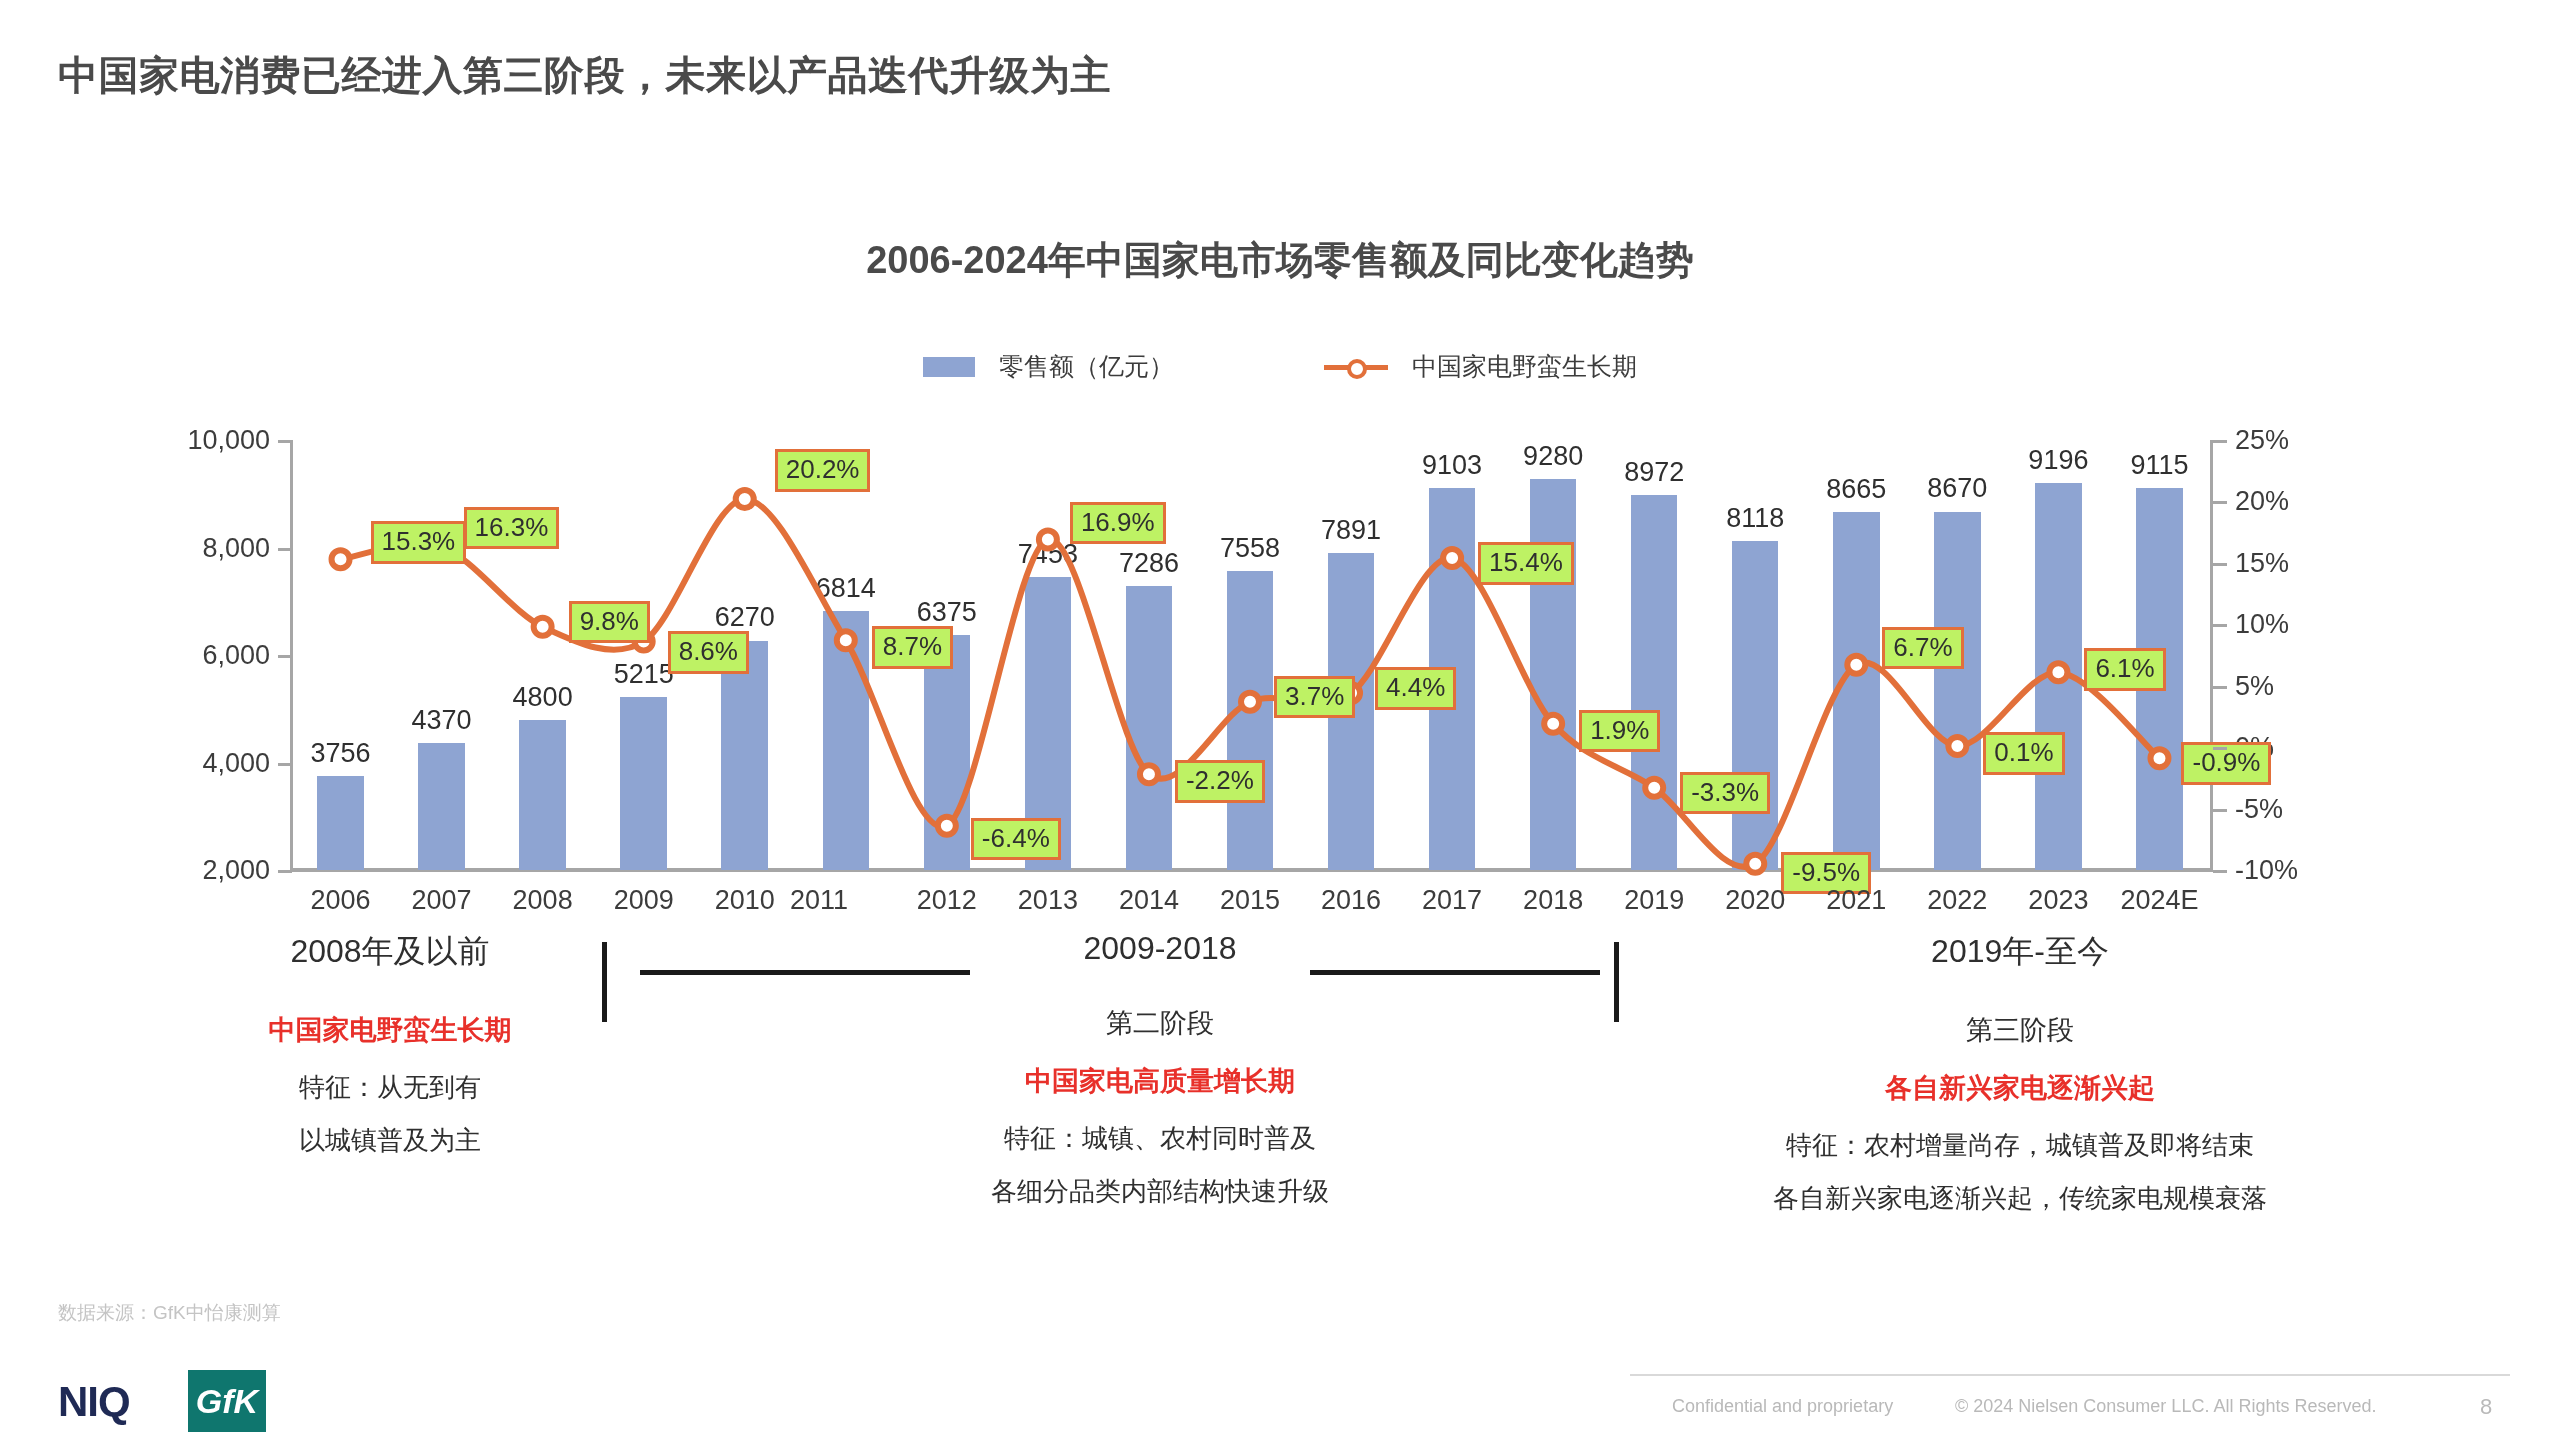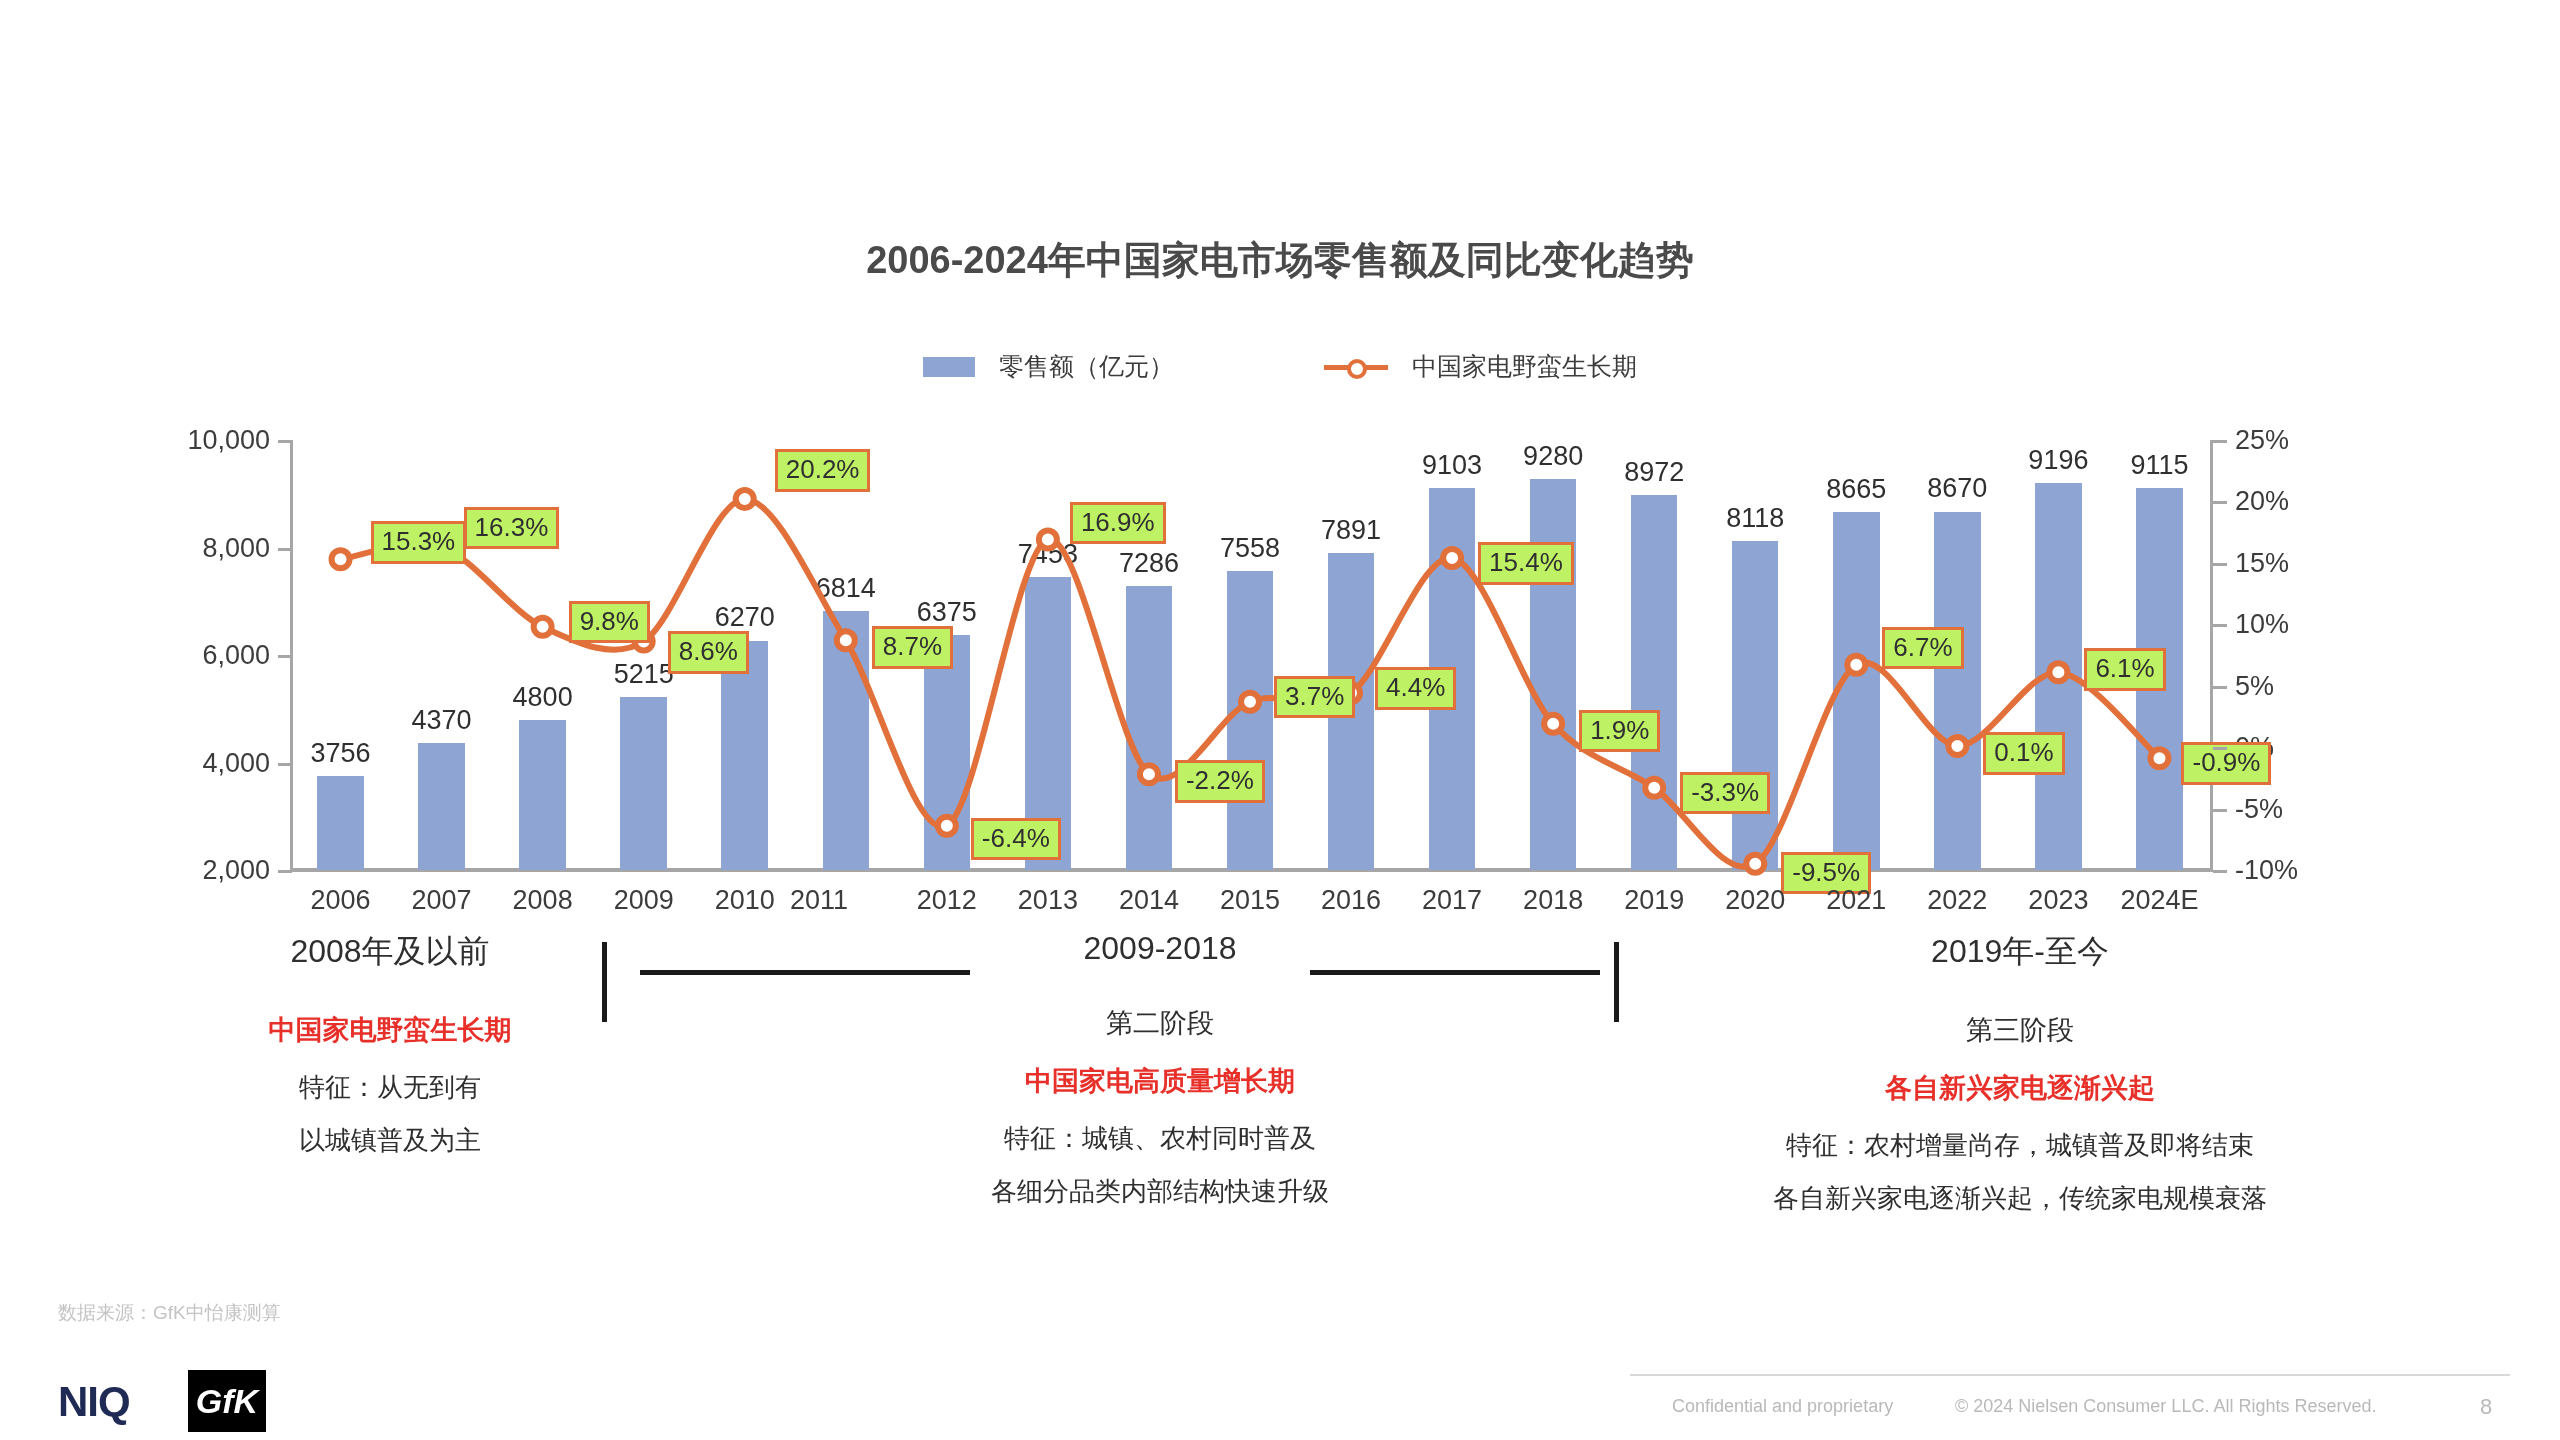--- a/index.html
+++ b/index.html
@@ -117,39 +117,40 @@
   
   .footer-rule {
     position: absolute; left: 1630px; top: 1374px; width: 880px; height: 2px; background: #d9d9d9;
   }
   .logo-niq {
     position: absolute; left: 58px; top: 1378px;
     font-size: 42px; font-weight: bold; color: #1f2a55; letter-spacing: -1px;
   }
   .logo-gfk {
     position: absolute; left: 188px; top: 1370px;
-    width: 78px; height: 62px; background: #000000;
+    width: 78px; height: 62px; background: #0f766e;
     color: #ffffff; font-size: 34px; font-weight: bold;
     display: flex; align-items: center; justify-content: center; font-style: italic;
   }
   .footer-conf {
     position: absolute; left: 1672px; top: 1396px; font-size: 18px; color: #b9b9b9; white-space: nowrap;
   }
   .footer-copy {
     position: absolute; left: 1955px; top: 1396px; font-size: 18px; color: #b9b9b9; white-space: nowrap;
   }
   .page-num {
     position: absolute; left: 2480px; top: 1394px; font-size: 22px; color: #b9b9b9;
   }
 </style>
 </head>
 <body>
 
 <div class="slide">
 
+  <div class="slide-title">中国家电消费已经进入第三阶段，未来以产品迭代升级为主</div>
 
   <div class="chart-title">2006-2024年中国家电市场零售额及同比变化趋势</div>
 
   <div class="legend">
     <div class="legend-item">
       <span class="legend-swatch-bar"></span>
       <span class="legend-label">零售额（亿元）</span>
     </div>
     <div class="legend-item">
       <span class="legend-swatch-line"></span>

